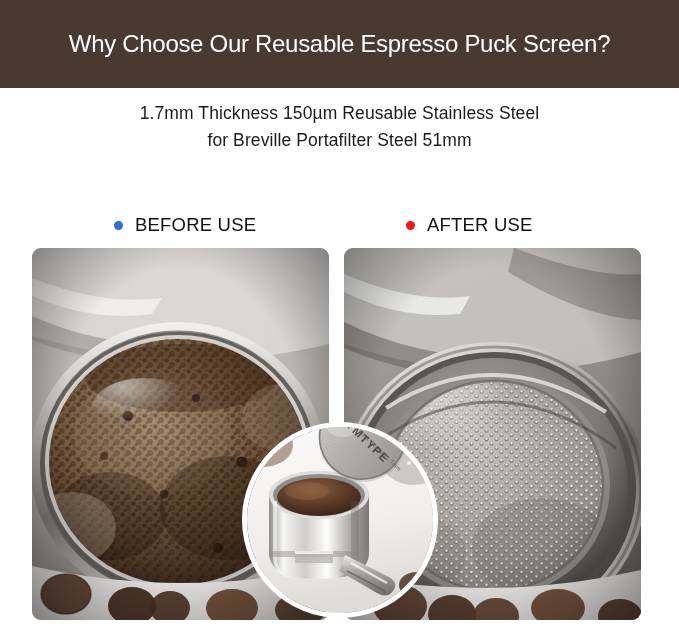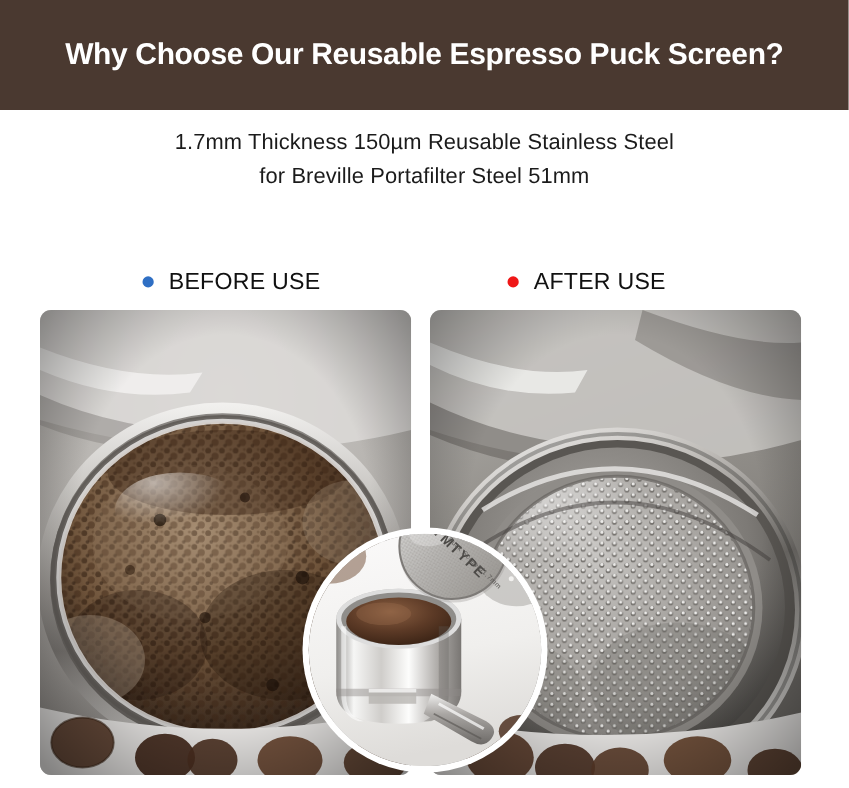--- a/index.html
+++ b/index.html
@@ -23,21 +23,21 @@
     width: 679px;
     height: 88px;
     background: #4a3930;
     display: flex;
     align-items: center;
     justify-content: center;
   }
   .header-title {
     color: #ffffff;
     font-size: 24px;
-    font-weight: 700;
+    font-weight: 400;
     letter-spacing: -0.3px;
     white-space: nowrap;
     text-align: center;
   }
 
   
   .subtitle-block {
     position: absolute;
     left: 0;
     top: 100px;

